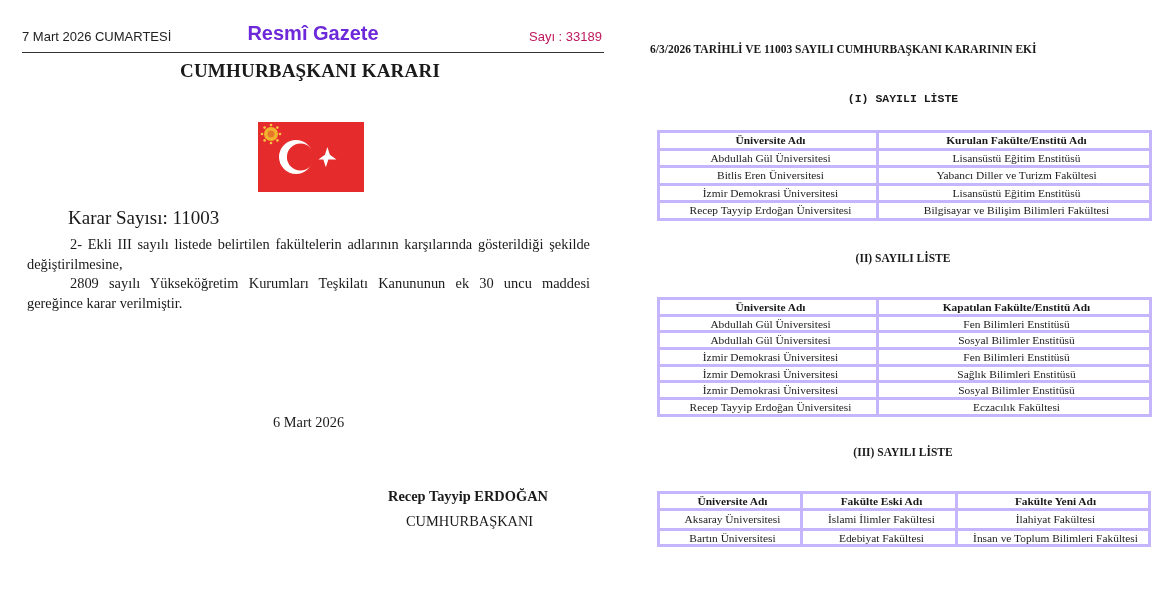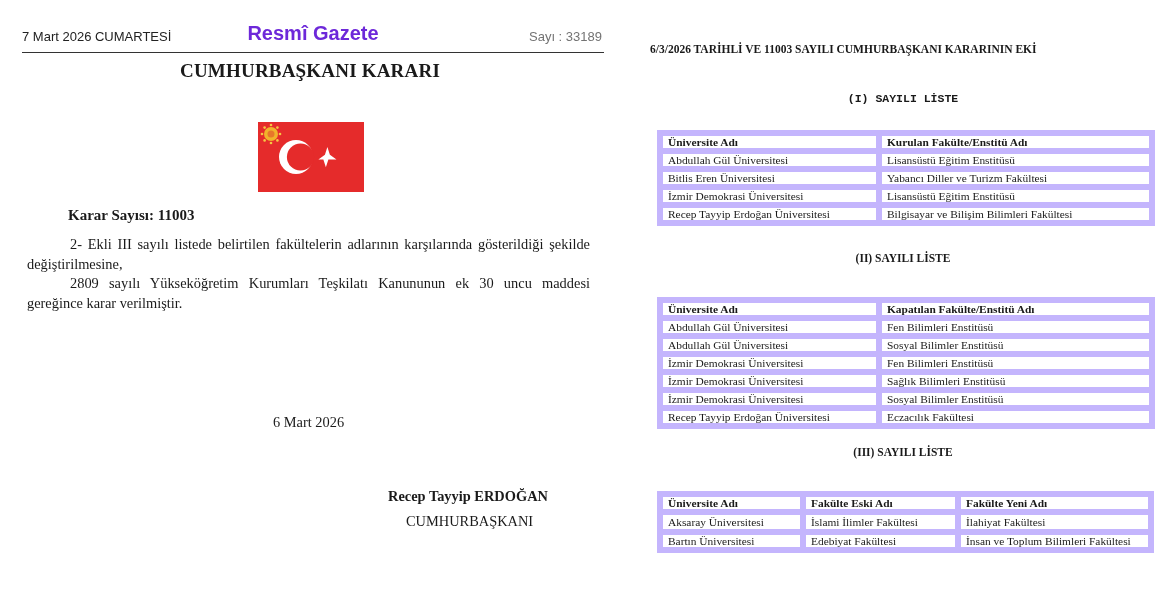--- a/index.html
+++ b/index.html
@@ -6,41 +6,41 @@
   body {
     width: 1166px; height: 590px; position: relative; overflow: hidden;
     font-family: "Liberation Serif", serif; color: #1a1a1a;
   }
   .left-page { position: absolute; left: 0; top: 0; width: 620px; height: 590px; padding-left: 10px; }
   .right-page { position: absolute; left: 630px; top: 0; width: 536px; height: 590px; }
 
   .gz-header { position: absolute; left: 22px; top: 22px; width: 582px; height: 30px; border-bottom: 1px solid #333; }
   .gz-date { position: absolute; left: 0; top: 7px; font-family: "Liberation Sans", sans-serif; font-size: 13px; color: #222; }
   .gz-title { position: absolute; left: 0; right: 0; top: 0; text-align: center; font-family: Liberation Sans, sans-serif; font-weight: bold; font-size: 20px; color: #6d28d9; }
-  .gz-issue { position: absolute; right: 2px; top: 7px; font-family: "Liberation Sans", sans-serif; font-size: 13px; color: #737373; }
+  .gz-issue { position: absolute; right: 2px; top: 7px; font-family: "Liberation Sans", sans-serif; font-size: 13px; color: #be185d; }
 
   .decree-title { position: absolute; left: 0; width: 620px; top: 60px; text-align: center; font-weight: bold; font-size: 19px; letter-spacing: 0.2px; }
 
   .flag { position: absolute; left: 258px; top: 122px; width: 106px; height: 70px; background: #e52b2b; }
   .flag svg { display: block; }
 
-  .decree-no { position: absolute; left: 68px; top: 207px; font-weight: bold; font-size: 15px; }
+  .decree-no { position: absolute; left: 68px; top: 207px; font-weight: normal; font-size: 19px; }
 
   .body-text { position: absolute; left: 27px; top: 235px; width: 563px; font-size: 14.4px; line-height: 19.6px; text-align: justify; }
   .body-text p { margin: 0; text-indent: 43px; }
 
   .sign-date { position: absolute; left: 273px; top: 414px; font-size: 14.4px; }
   .signer-name { position: absolute; left: 388px; top: 488px; font-weight: bold; font-size: 14.4px; }
   .signer-title { position: absolute; left: 406px; top: 513px; font-size: 14.4px; }
 
   .annex-title { position: absolute; left: 20px; top: 43px; font-weight: bold; font-size: 11.5px; }
   .list-title { position: absolute; left: 28px; width: 490px; text-align: center; font-weight: bold; font-size: 11.5px; }
 
   table.list { position: absolute; left: 27px; border-collapse: collapse; font-size: 11.4px; table-layout: fixed; }
-  table.list td, table.list th { border: 6px solid #c4b5fd; padding: 0 0 0 5px; text-align: left; white-space: nowrap; overflow: hidden; }
+  table.list td, table.list th { border: 3px solid #c4b5fd; padding: 0 0 0 5px; text-align: center; white-space: nowrap; overflow: hidden; }
   table.list th { font-weight: bold; }
 </style>
 </head>
 <body>
 
 <div class="left-page">
   <div class="gz-header">
     <span class="gz-date">7 Mart 2026 CUMARTESİ</span>
     <div class="gz-title">Resmî Gazete</div>
     <span class="gz-issue">Sayı : 33189</span>

